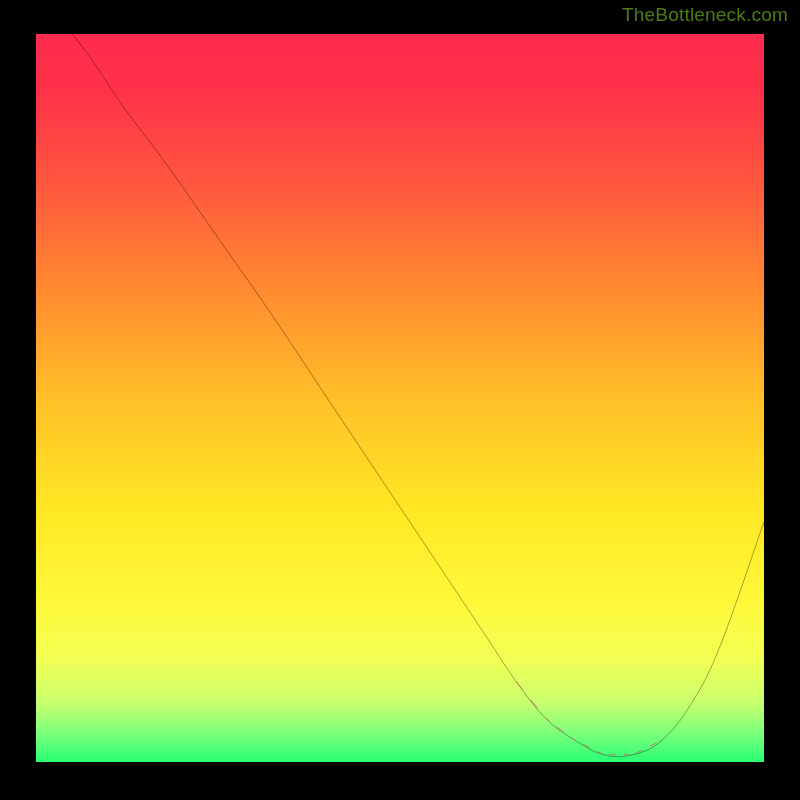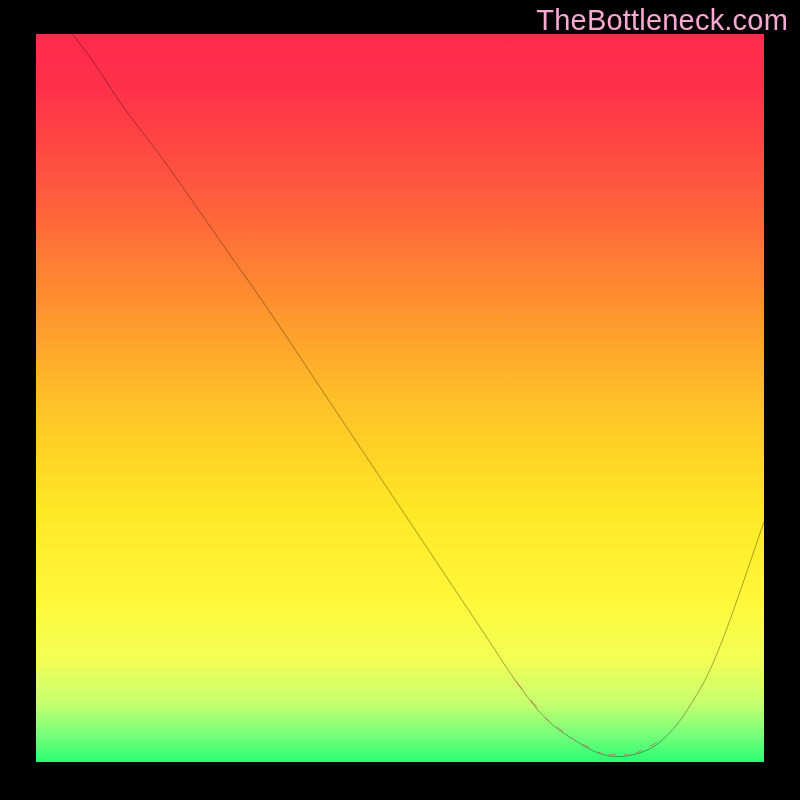--- a/index.html
+++ b/index.html
@@ -13,22 +13,22 @@
   }
   .wrap {
     position: relative;
     width: 800px;
     height: 800px;
   }
   .watermark {
     position: absolute;
     top: 4px;
     right: 12px;
-    color: #f9a8d4;
-    font-size: 29px;
+    color: #4d7c0f;
+    font-size: 19px;
     font-weight: 500;
     letter-spacing: 0.2px;
     z-index: 10;
   }
   svg.plot {
     position: absolute;
     left: 36px;
     top: 34px;
     width: 728px;
     height: 728px;

